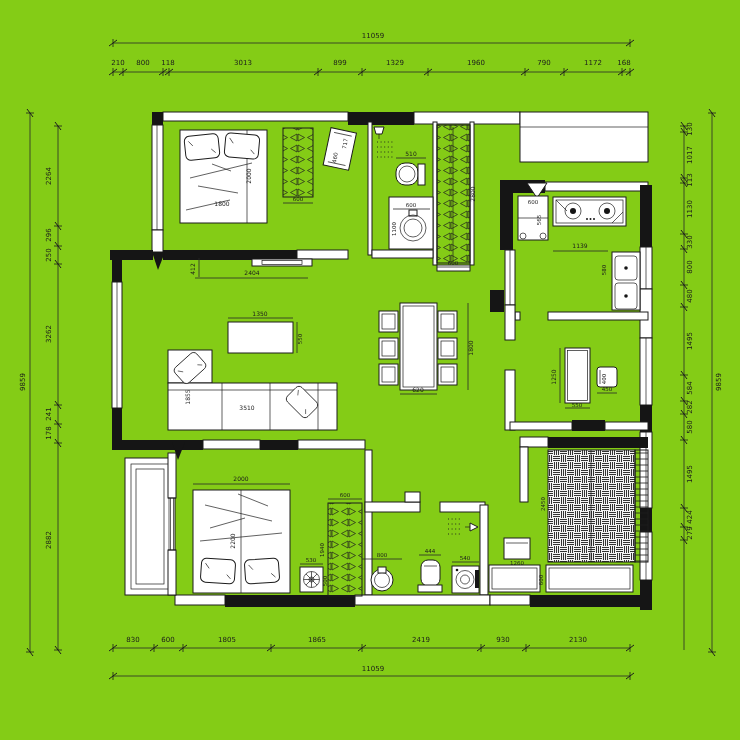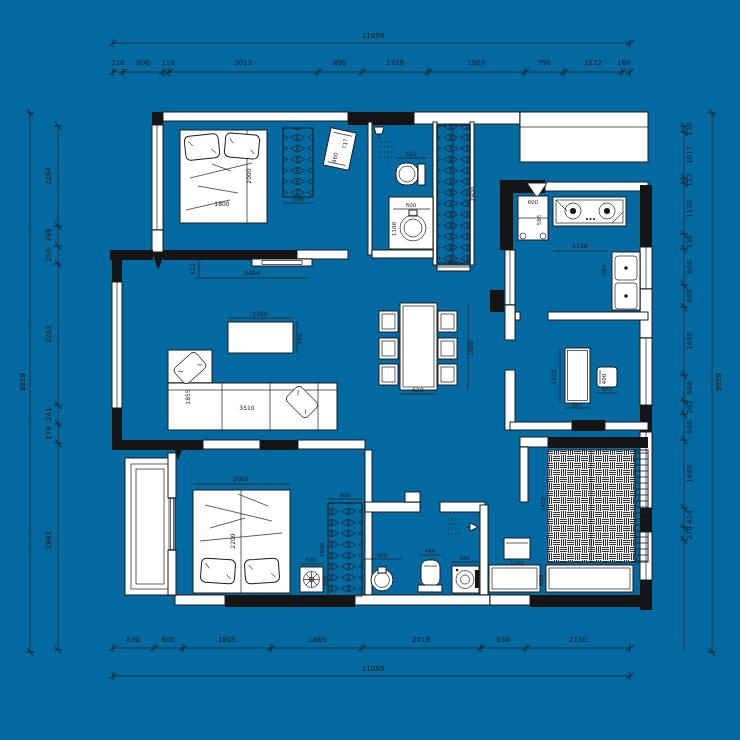--- a/index.html
+++ b/index.html
@@ -1,16 +1,16 @@
 <!DOCTYPE html>
 <html><head>
 <meta charset="utf-8">
 <style>
   html,body{margin:0;padding:0;background:#ffffff;}
-  #stage{position:relative;width:740px;height:740px;background:#0369a1;font-family:"DejaVu Sans",sans-serif;}
+  #stage{position:relative;width:740px;height:740px;background:#84cc16;font-family:"DejaVu Sans",sans-serif;}
   svg{position:absolute;left:0;top:0;}
   svg text{font-family:"DejaVu Sans",sans-serif;font-size:7px;fill:#1c1c1c;text-anchor:middle;}
   svg text.t6{font-size:6px;}
   svg text.t5{font-size:5.5px;}
   .w{fill:#ffffff;stroke:#1c1c1c;stroke-width:1;}
   .b{fill:#151515;stroke:none;}
   .tn{stroke:#1c1c1c;stroke-width:0.7;fill:none;}
   .dim{stroke:#2a2a2a;stroke-width:0.8;fill:none;}
   .furn{fill:#ffffff;stroke:#1c1c1c;stroke-width:1;}
   .dash{stroke:#1c1c1c;stroke-width:0.9;stroke-dasharray:1 2.6;fill:none;}

